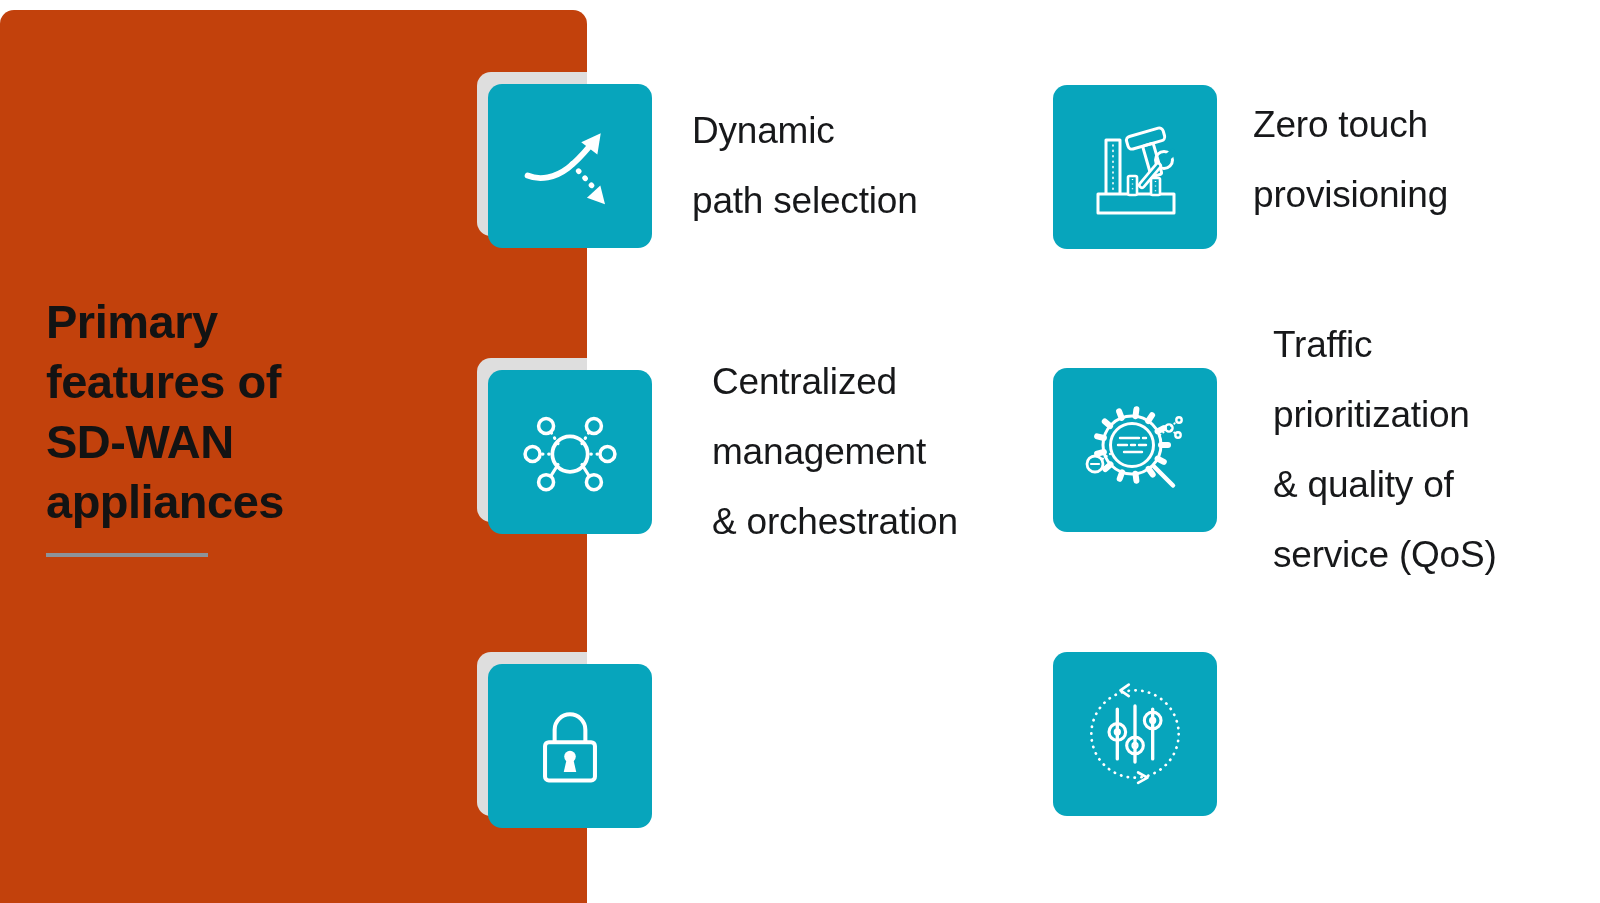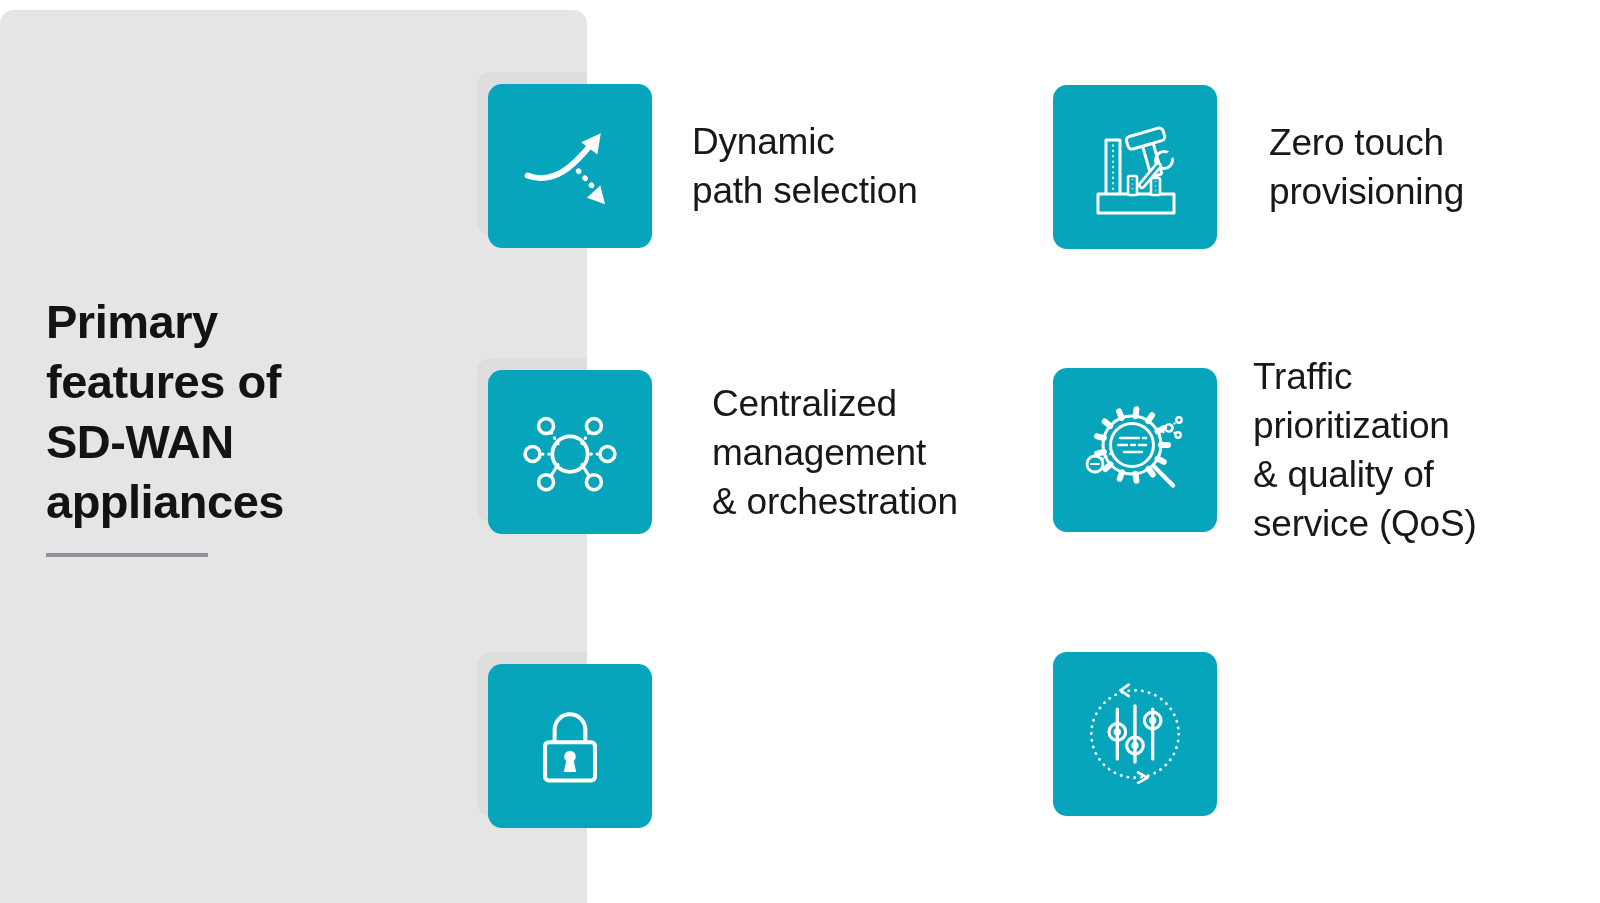--- a/index.html
+++ b/index.html
@@ -2,50 +2,50 @@
 <html><head>
 <meta charset="utf-8">
 <style>
   html,body{margin:0;padding:0;background:#fff;}
   .canvas{
     position:relative;width:1600px;height:903px;background:#ffffff;
     overflow:hidden;font-family:"Liberation Sans",sans-serif;
   }
   .panel{
     position:absolute;left:0;top:10px;width:587px;height:893px;
-    background:#e5e5e5;border-radius:14px 14px 0 0;overflow:hidden;
+    background:#c2410c;border-radius:14px 14px 0 0;overflow:hidden;
   }
   .tile-shadow{
     position:absolute;width:164px;height:164px;background:#dedede;border-radius:14px;
   }
   .page-title{
     position:absolute;left:46px;top:282px;
     font-size:47px;line-height:60px;font-weight:700;color:#131313;
     letter-spacing:-0.5px;white-space:pre-line;
   }
   .title-underline{
     position:absolute;left:46px;top:543px;width:162px;height:4px;background:#8d939a;
   }
   .tile{
     position:absolute;width:164px;height:164px;background:#07a5bc;border-radius:14px;
     display:flex;align-items:center;justify-content:center;
   }
   .feature-label{
     position:absolute;transform:translateY(-50%);
-    font-size:37px;line-height:49px;font-weight:400;color:#17181a;
+    font-size:37px;line-height:70px;font-weight:400;color:#17181a;
     white-space:pre-line;letter-spacing:-0.2px;
   }
   
   .t-l1{left:488px;top:84px;}  .t-r1{left:1053px;top:85px;}
   .t-l2{left:488px;top:370px;} .t-r2{left:1053px;top:368px;}
   .t-l3{left:488px;top:664px;} .t-r3{left:1053px;top:652px;}
   .s-1{left:477px;top:62px;}   .s-2{left:477px;top:348px;}  .s-3{left:477px;top:642px;}
   .lab-l{left:692px;} .lab-r{left:1253px;}
-  .lab-1{top:166px;} .lab-2{top:167px;margin-left:16px;} .lab-3{top:452px;margin-left:20px;}
-  .lab-4{top:450px;} .lab-5{top:746px;} .lab-6{top:734px;}
+  .lab-1{top:166px;} .lab-2{top:160px;} .lab-3{top:452px;margin-left:20px;}
+  .lab-4{top:450px;margin-left:20px;} .lab-5{top:746px;} .lab-6{top:734px;}
   svg{display:block;}
 </style>
 </head>
 <body>
 
 <div class="canvas">
 
   <div class="panel">
     <div class="tile-shadow s-1"></div>
     <div class="tile-shadow s-2"></div>

